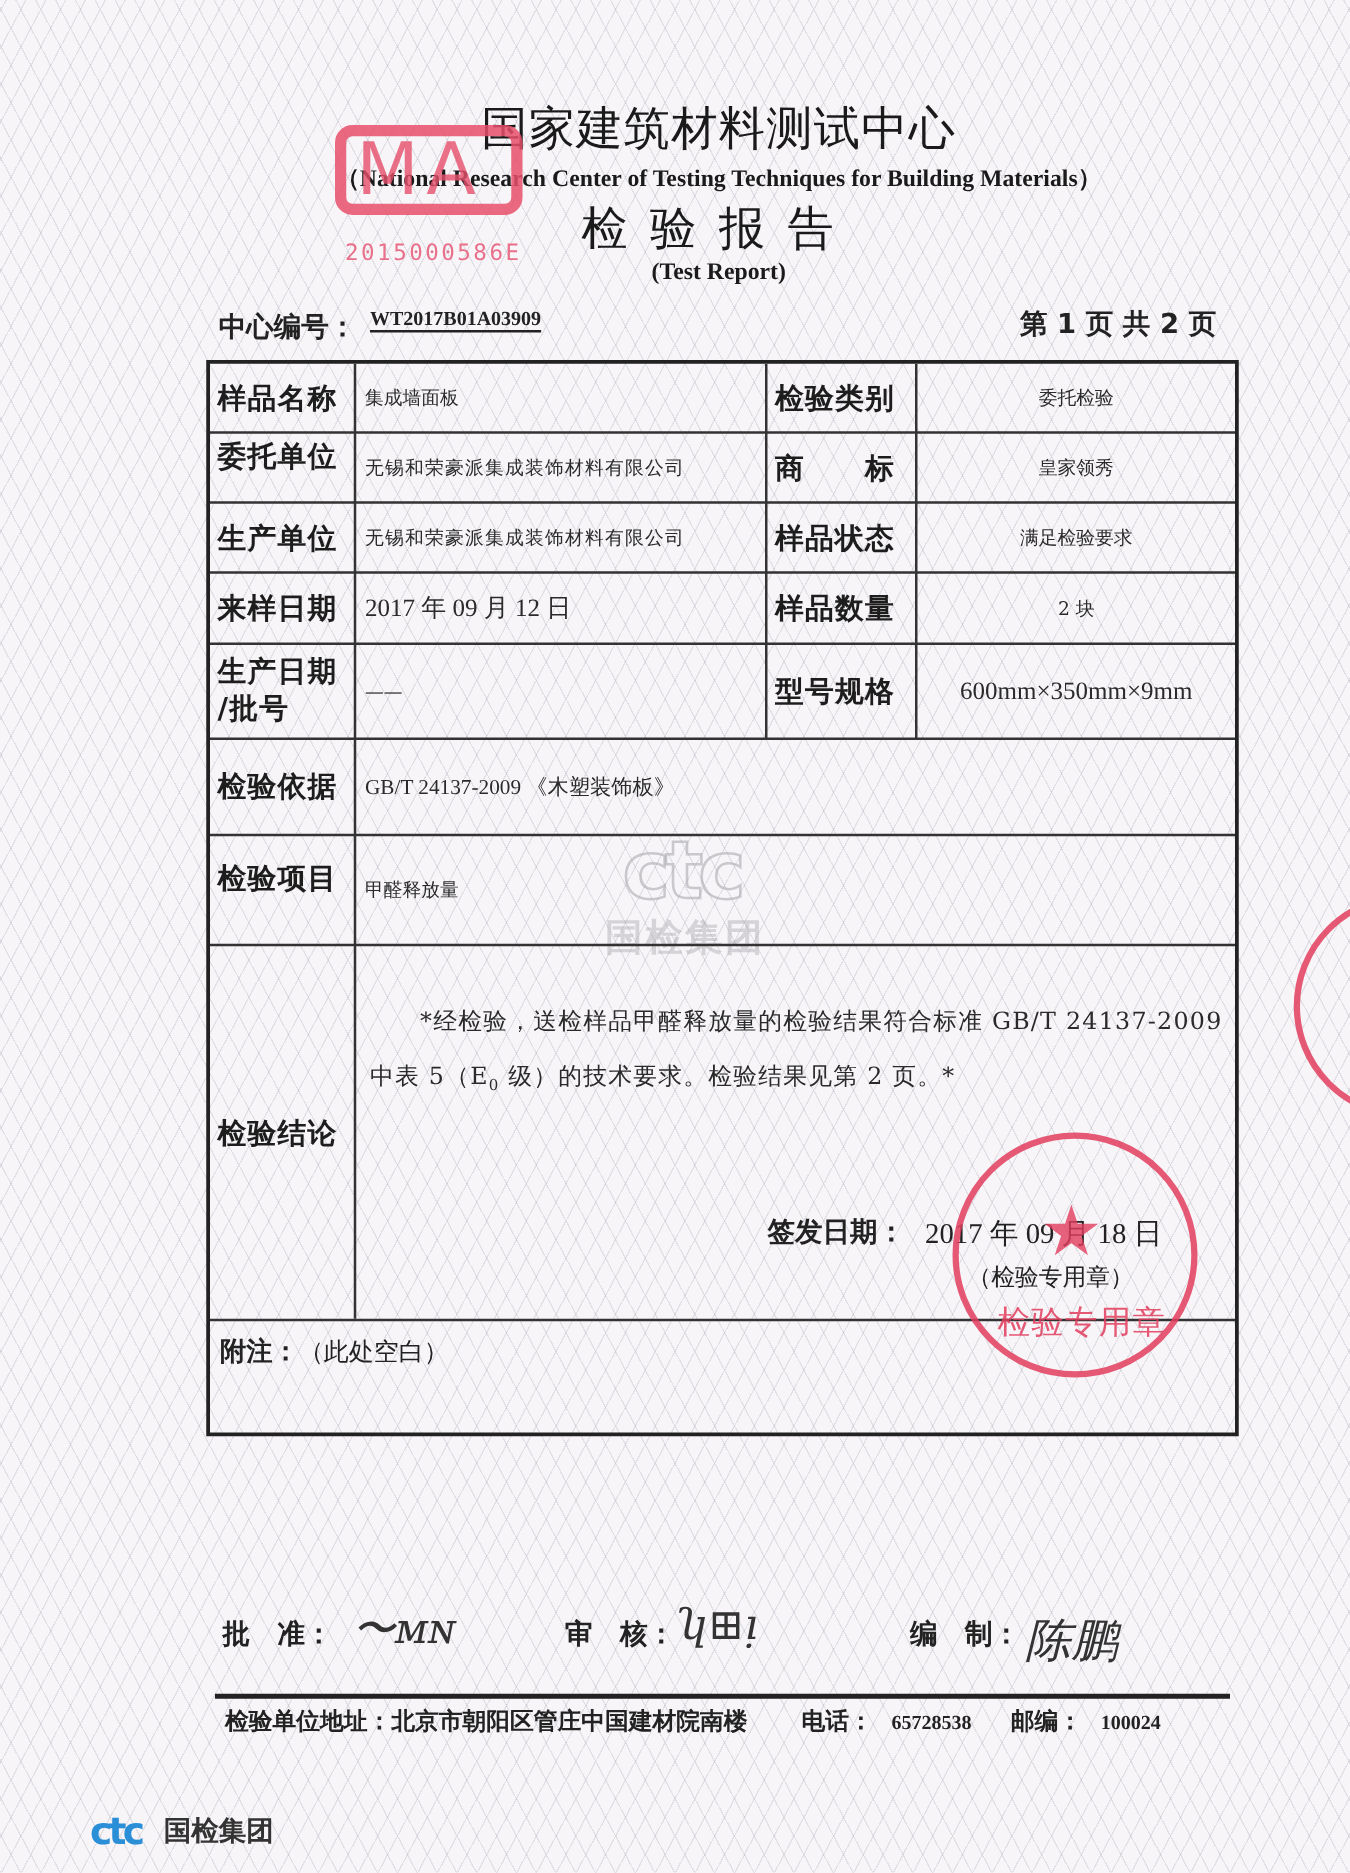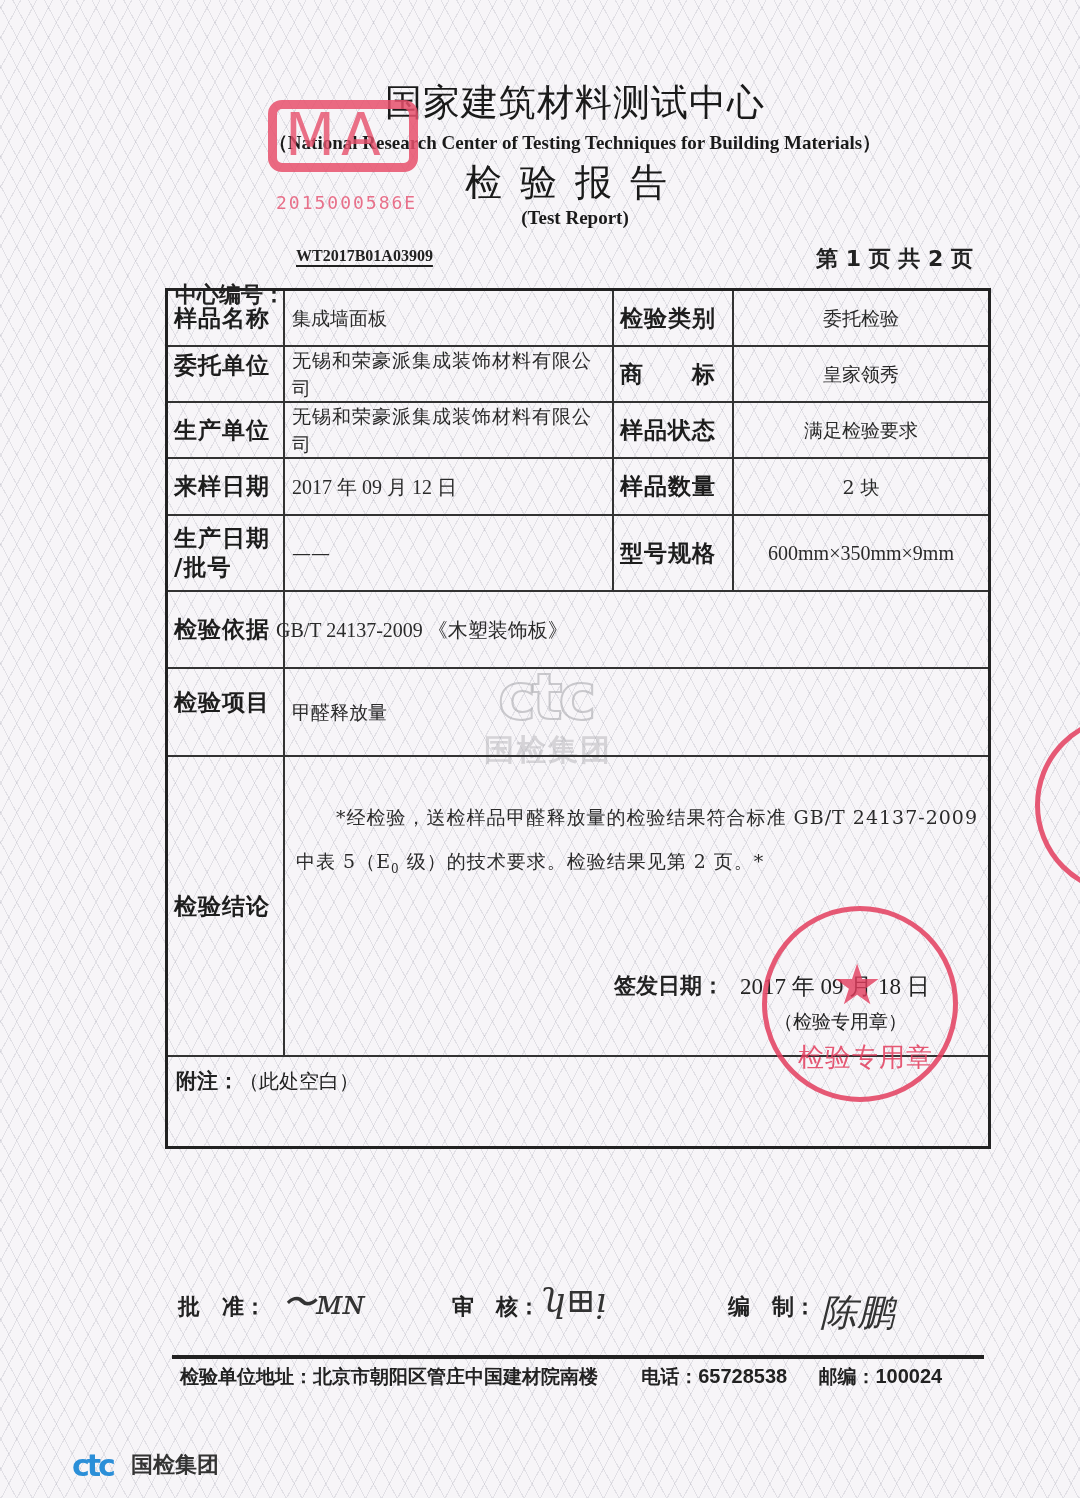--- a/index.html
+++ b/index.html
@@ -20,51 +20,51 @@
   .title-cn { left:0; width:1150px; top:78px; text-align:center; font-size:37px; font-weight:normal; letter-spacing:1px; color:#1a1a1a; }
   .title-en { left:0; width:1150px; top:130px; text-align:center; font-size:19px; font-weight:bold; color:#1a1a1a; }
   .report-cn { left:0; width:1150px; top:158px; text-align:center; font-size:37px; letter-spacing:18px; color:#1a1a1a; }
   .report-en { left:0; width:1150px; top:207px; text-align:center; font-size:19px; font-weight:bold; color:#1a1a1a; }
 
   
   .cma-box { left:268px; top:100px; width:150px; height:72px; border:9px solid #e8506c; border-radius:14px; box-sizing:border-box; opacity:0.85; }
   .cma-letters { left:285px; top:100px; width:130px; font-size:58px; font-family:"DejaVu Sans", sans-serif; color:#e8506c; opacity:0.8; letter-spacing:6px; line-height:70px; }
   .cma-num { left:276px; top:192px; font-size:18px; letter-spacing:2px; color:#e8708a; font-family:"DejaVu Sans Mono", monospace; }
 
-  .center-no-label { left:175px; top:247px; font-size:22px; font-weight:bold;margin-top:33px; }
+  .center-no-label { left:175px; top:247px; font-size:22px; font-weight:bold; }
   .center-no-value { left:296px; top:247px; font-size:16px; font-weight:bold; text-decoration:underline; text-underline-offset:4px; text-decoration-thickness:2px; }
   .page-info { left:816px; top:244px; font-size:22px; font-weight:bold; }
 
   
   .table { left:165px; top:288px; width:826px; height:861px; border:3px solid #222; box-sizing:border-box; }
   .hline { position:absolute; height:2px; background:#333; }
   .vline { position:absolute; width:2px; background:#333; }
   .cell { position:absolute; display:flex; align-items:center; box-sizing:border-box; }
   .lbl { font-size:23px; font-weight:bold; font-family:"DejaVu Sans", sans-serif; color:#1d1d1d; letter-spacing:1px; }
-  .val { font-size:19px; color:#2a2a2a; line-height:28px; }
+  .val { font-size:15px; color:#2a2a2a; line-height:28px; }
   .center { justify-content:center; text-align:center; }
 
   .sub { font-size:12px; vertical-align:sub; }
 
   
   .seal { left:762px; top:906px; width:196px; height:196px; border:5px solid #e33d5e; border-radius:50%; box-sizing:border-box; opacity:0.85; }
   .seal-star { left:832px; top:952px; font-size:56px; color:#e33d5e; opacity:0.8; }
   .seal-bottom { left:798px; top:1040px; font-size:26px; color:#e33d5e; opacity:0.85; letter-spacing:1px; }
   .seal2 { left:1035px; top:715px; width:180px; height:180px; border:5px solid #e33d5e; border-radius:50%; box-sizing:border-box; opacity:0.85; }
 
   
   .wm-logo { left:498px; top:660px; font-size:64px; font-weight:bold; color:transparent; -webkit-text-stroke:2px rgba(170,170,175,0.6); font-family:"DejaVu Sans", sans-serif; letter-spacing:-4px; }
   .wm-text { left:484px; top:730px; font-size:30px; font-weight:bold; color:rgba(170,170,175,0.45); font-family:"DejaVu Sans", sans-serif; letter-spacing:2px; }
 
   
   .sig-lbl { font-size:22px; font-weight:bold; font-family:"DejaVu Sans", sans-serif; }
   .sig-name { font-size:37px; font-family:"DejaVu Serif", serif; font-style:italic; color:#333; }
   .footer-rule { left:172px; top:1355px; width:812px; height:4px; background:#222; }
   .footer { left:180px; top:1364px; font-size:19px; font-weight:bold; font-family:"DejaVu Sans", sans-serif; color:#222; white-space:nowrap; }
-  .footer .num { font-family:Liberation Sans, sans-serif; font-size:20px; }
+  .footer .num { font-family:Liberation Serif, serif; font-size:16px;margin-left:15px; }
 
   .ctc-logo { left:72px; top:1448px; font-size:30px; font-weight:900; color:#2b8fd8; font-family:"DejaVu Sans", sans-serif; letter-spacing:-3px; }
   .ctc-text { left:131px; top:1450px; font-size:22px; font-weight:bold; color:#333; font-family:"DejaVu Sans", sans-serif; }
 </style>
 </head>
 <body>
 
 <div class="abs wm-logo">ctc</div>
 <div class="abs wm-text">国检集团</div>
 
@@ -118,21 +118,21 @@
 
   <div class="cell lbl" style="left:6px;top:225px;width:110px;height:74px;flex-direction:column;align-items:flex-start;justify-content:center;line-height:29px">
     <span>生产日期</span>
     <span>/批号</span>
   </div>
   <div class="cell val" style="left:124px;top:225px;width:316px;height:74px">——</div>
   <div class="cell lbl" style="left:452px;top:225px;width:112px;height:74px">型号规格</div>
   <div class="cell val center serif" style="left:566px;top:225px;width:254px;height:74px;font-size:20px">600mm×350mm×9mm</div>
 
   <div class="cell lbl" style="left:6px;top:301px;width:110px;height:75px">检验依据</div>
-  <div class="cell val serif" style="left:108px;top:301px;width:690px;height:75px;font-size:20px">GB/T 24137-2009 《木塑装饰板》</div>
+  <div class="cell val serif" style="left:124px;top:301px;width:690px;height:75px;font-size:17px">GB/T 24137-2009 《木塑装饰板》</div>
 
   <div class="cell lbl" style="left:6px;top:378px;width:110px;height:66px">检验项目</div>
   <div class="cell val" style="left:124px;top:378px;width:690px;height:86px">甲醛释放量</div>
 
   <div class="cell lbl" style="left:6px;top:466px;width:110px;height:298px">检验结论</div>
   <div class="abs val" style="left:168px;top:512px;width:660px;font-size:19px;letter-spacing:1px;white-space:nowrap">*经检验，送检样品甲醛释放量的检验结果符合标准 GB/T 24137-2009</div>
   <div class="abs val" style="left:128px;top:556px;width:660px;font-size:19px;letter-spacing:1px;white-space:nowrap"><span>中表 5（E</span><span class="sub">0</span><span> 级）的技术要求。检验结果见第 2 页。*</span></div>
 
   <div class="abs sans" style="left:446px;top:680px;font-size:22px;font-weight:bold;white-space:nowrap">签发日期：</div>
   <div class="abs serif" style="left:572px;top:680px;font-size:23px;white-space:nowrap">2017 年 09 月 18 日</div>

